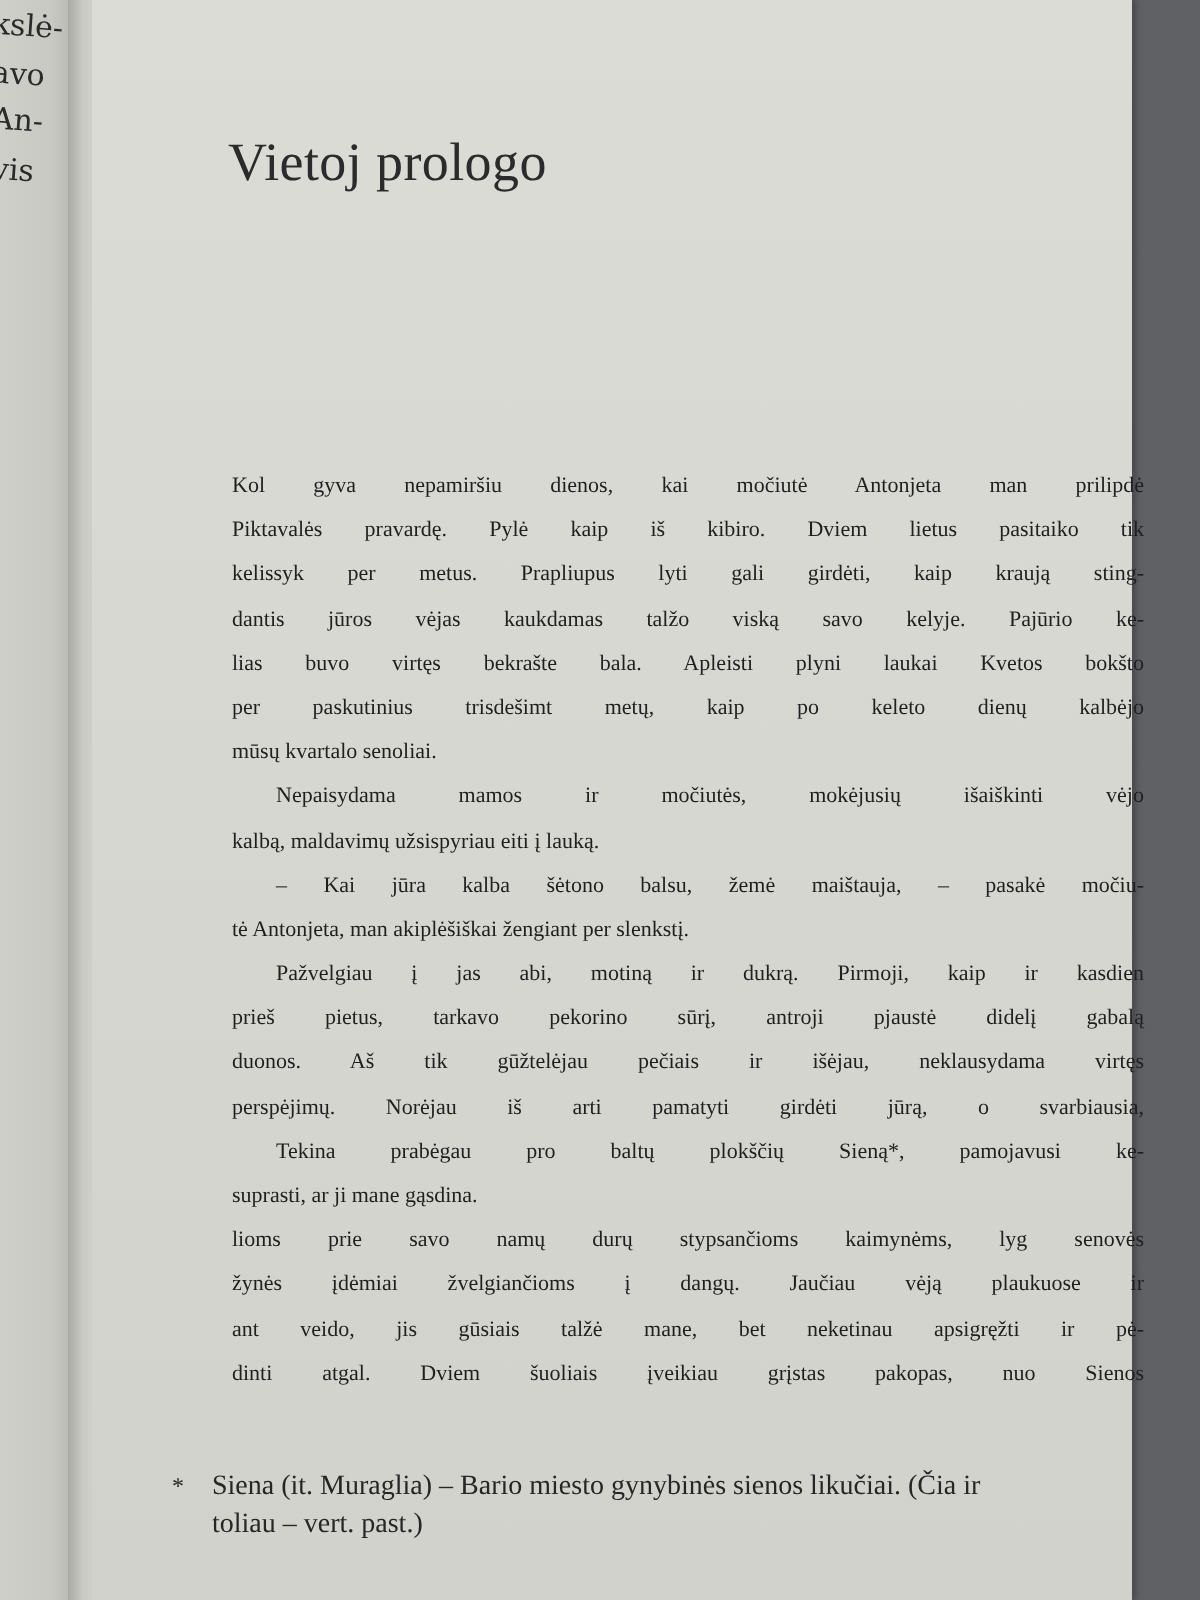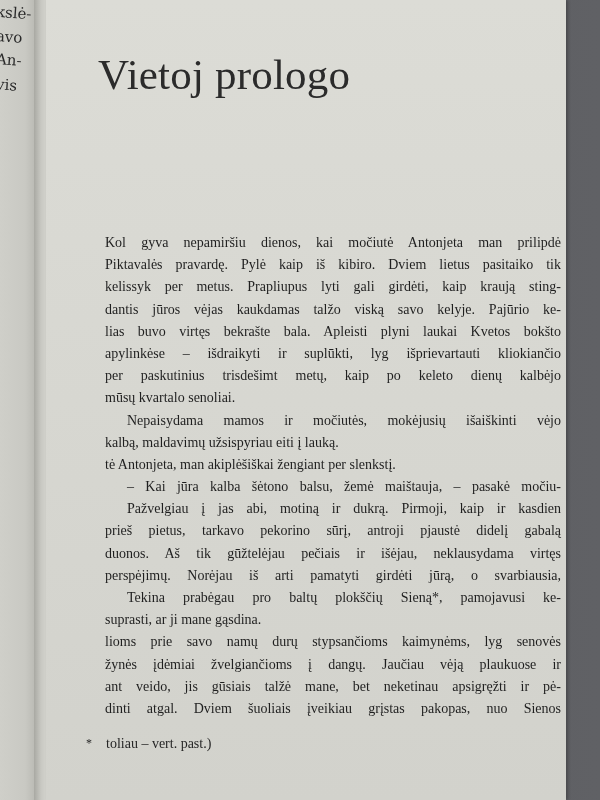--- a/index.html
+++ b/index.html
@@ -50,33 +50,33 @@
       width: 520px;
       height: 800px;
       background: linear-gradient(180deg, #dcdcd6 0%, #d8d8d2 40%, #d2d2cc 100%);
       box-shadow: 2px 0 3px rgba(0,0,0,0.25);
     }
     .page-title {
       position: absolute;
       left: 98px;
       top: 50px;
       font-family: "Liberation Serif", serif;
-      font-size: 43px;
+      font-size: 27px;
       color: #2b2b2b;
       letter-spacing: 0.2px;
-      margin: 0;
+      margin: 16px;
       font-weight: normal;
     }
     .body-text {
       position: absolute;
-      left: 105px;
+      left: 116px;
       top: 232px;
       width: 456px;
       font-family: "Liberation Serif", serif;
-      font-size: 14px;
+      font-size: 11px;
       line-height: 22.2px;
       color: #1f1f1f;
     }
     .body-text .line {
       display: block;
       white-space: nowrap;
       text-align: justify;
       text-align-last: justify;
       height: 22.2px;
     }
@@ -126,37 +126,37 @@
   <div class="right-page"></div>
 
   <h1 class="page-title">Vietoj prologo</h1>
 
   <div class="body-text">
     <span class="line">Kol gyva nepamiršiu dienos, kai močiutė Antonjeta man prilipdė</span>
     <span class="line">Piktavalės pravardę. Pylė kaip iš kibiro. Dviem lietus pasitaiko tik</span>
     <span class="line">kelissyk per metus. Prapliupus lyti gali girdėti, kaip kraują sting-</span>
     <span class="line">dantis jūros vėjas kaukdamas talžo viską savo kelyje. Pajūrio ke-</span>
     <span class="line">lias buvo virtęs bekrašte bala. Apleisti plyni laukai Kvetos bokšto</span>
-    <span class="line">apylinkėse – išdraikyti ir suplūkti, lyg išprievartauti kliokiančio</span>
     <span class="line">per paskutinius trisdešimt metų, kaip po keleto dienų kalbėjo</span>
     <span class="line last">mūsų kvartalo senoliai.</span>
     <span class="line indent">Nepaisydama mamos ir močiutės, mokėjusių išaiškinti vėjo</span>
     <span class="line last">kalbą, maldavimų užsispyriau eiti į lauką.</span>
+    <span class="line indent">– Kai jūra kalba šėtono balsu, žemė maištauja, – pasakė močiu-</span>
     <span class="line last">tė Antonjeta, man akiplėšiškai žengiant per slenkstį.</span>
-    <span class="line indent">– Kai jūra kalba šėtono balsu, žemė maištauja, – pasakė močiu-</span>
     <span class="line indent">Pažvelgiau į jas abi, motiną ir dukrą. Pirmoji, kaip ir kasdien</span>
     <span class="line">prieš pietus, tarkavo pekorino sūrį, antroji pjaustė didelį gabalą</span>
     <span class="line">duonos. Aš tik gūžtelėjau pečiais ir išėjau, neklausydama virtęs</span>
     <span class="line">perspėjimų. Norėjau iš arti pamatyti girdėti jūrą, o svarbiausia,</span>
     <span class="line indent">Tekina prabėgau pro baltų plokščių Sieną*, pamojavusi ke-</span>
     <span class="line last">suprasti, ar ji mane gąsdina.</span>
     <span class="line">lioms prie savo namų durų stypsančioms kaimynėms, lyg senovės</span>
     <span class="line">žynės įdėmiai žvelgiančioms į dangų. Jaučiau vėją plaukuose ir</span>
     <span class="line">ant veido, jis gūsiais talžė mane, bet neketinau apsigręžti ir pė-</span>
     <span class="line">dinti atgal. Dviem šuoliais įveikiau grįstas pakopas, nuo Sienos</span>
   </div>
 
   <div class="footnote">
     <span class="marker">*</span>
+    <span class="fn-line">Siena (it. Muraglia) – Bario miesto gynybinės sienos likučiai. (Čia ir</span>
     <span class="fn-line">toliau – vert. past.)</span>
   </div>
 
 </div>
 
 </body></html>

